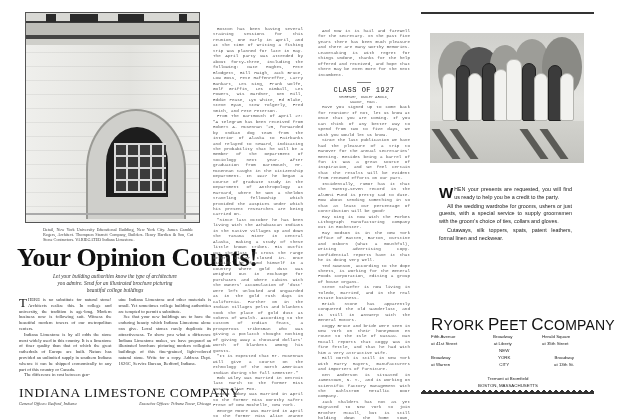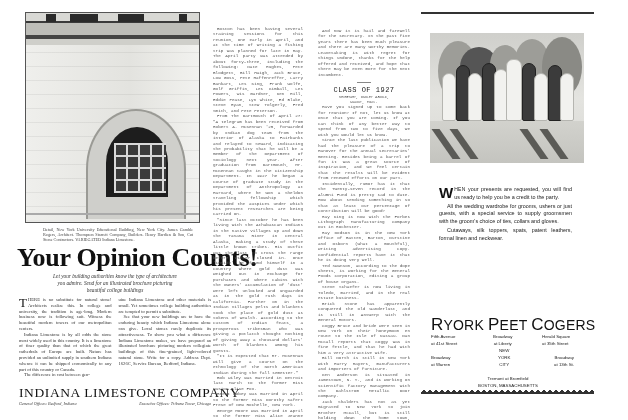--- a/index.html
+++ b/index.html
@@ -213,21 +213,21 @@
     <div class="shadow" style="left:120px;"></div>
   </div>
 
   <div class="ad-copy">
     <p class="first"><span class="big-w">W</span><span class="small-caps">HEN</span> <span>your presents are requested, you will find us ready to help you be a credit to the party.</span></p>
     <p>All the wedding wardrobe for grooms, ushers or just guests, with a special service to supply groomsmen with the groom's choice of ties, collars and gloves.</p>
     <p>Cutaways, silk toppers, spats, patent leathers, formal linen and neckwear.</p>
   </div>
 
   <div class="rp-title">
-    <span class="cap">R</span><span>YORK </span><span class="cap">P</span><span>EET </span><span class="cap">C</span><span>OGERS</span>
+    <span class="cap">R</span><span>YORK </span><span class="cap">P</span><span>EET </span><span class="cap">C</span><span>COMPANY</span>
   </div>
 
   <div class="stores">
     <div class="store" style="left:0;top:0;">
       <div>Fifth Avenue</div>
       <div>at 41st Street</div>
     </div>
     <div class="store center" style="left:62px;top:0;">
       <div>Broadway</div>
       <div>at Liberty</div>

